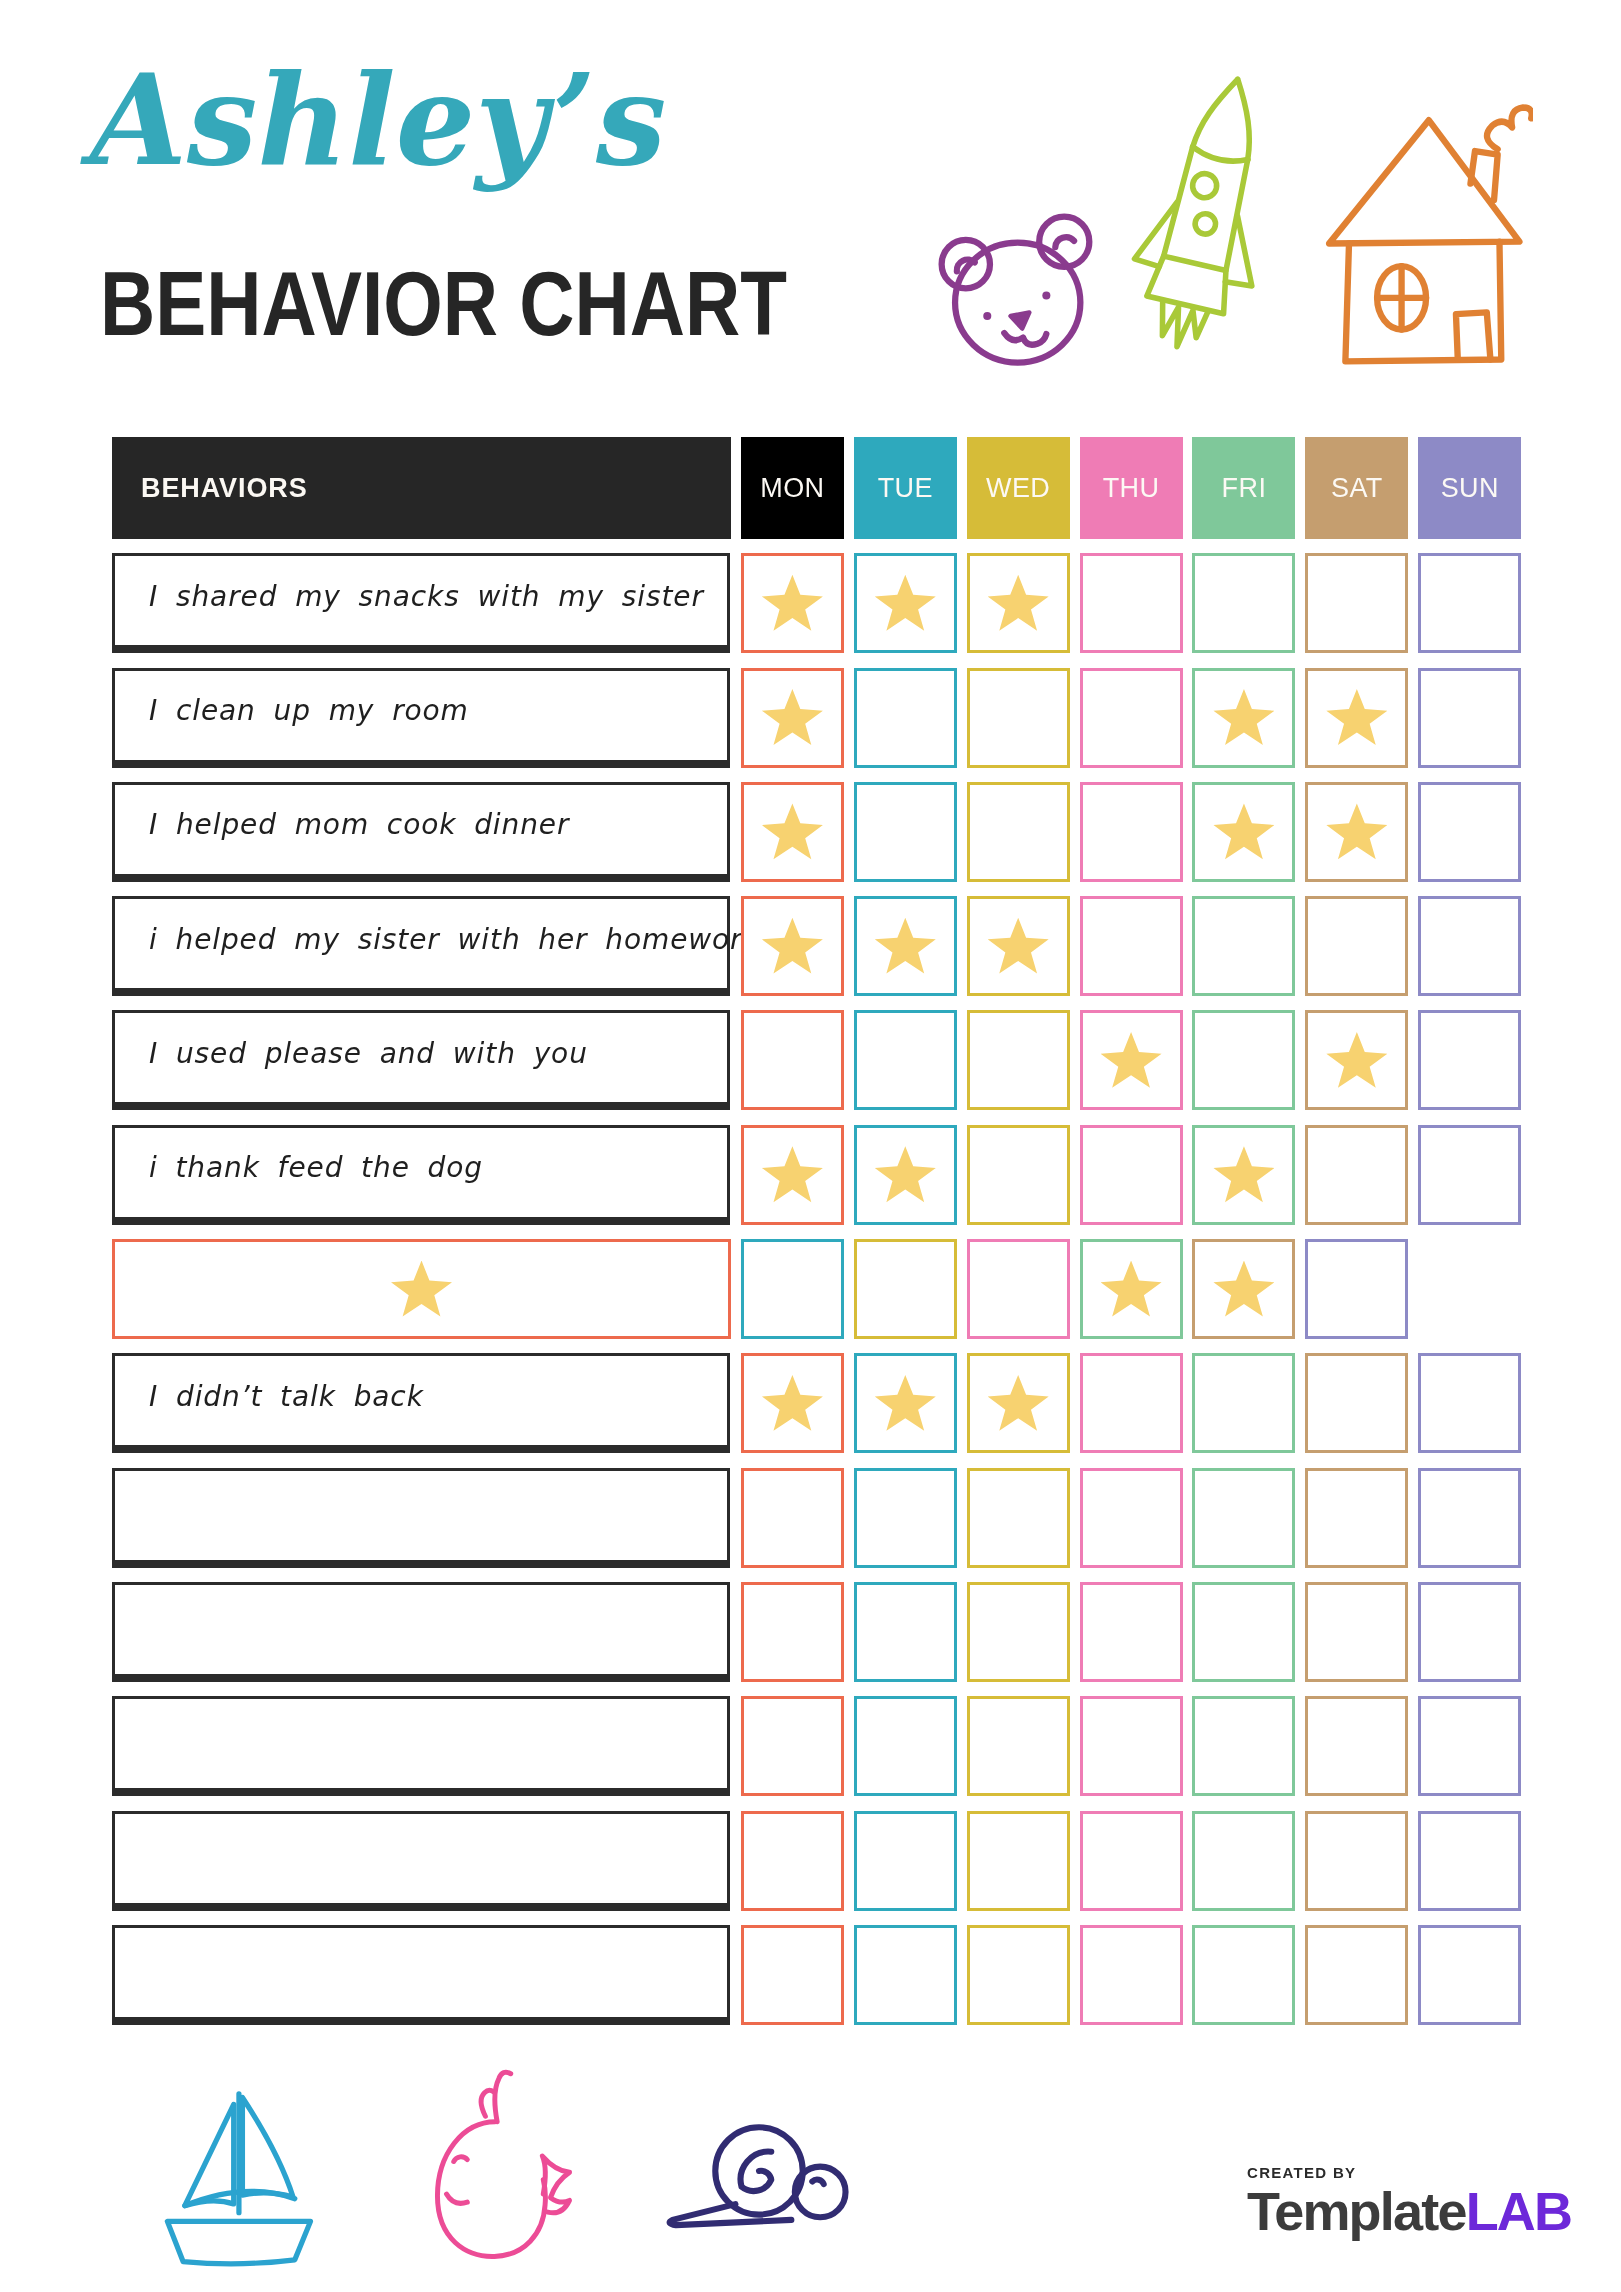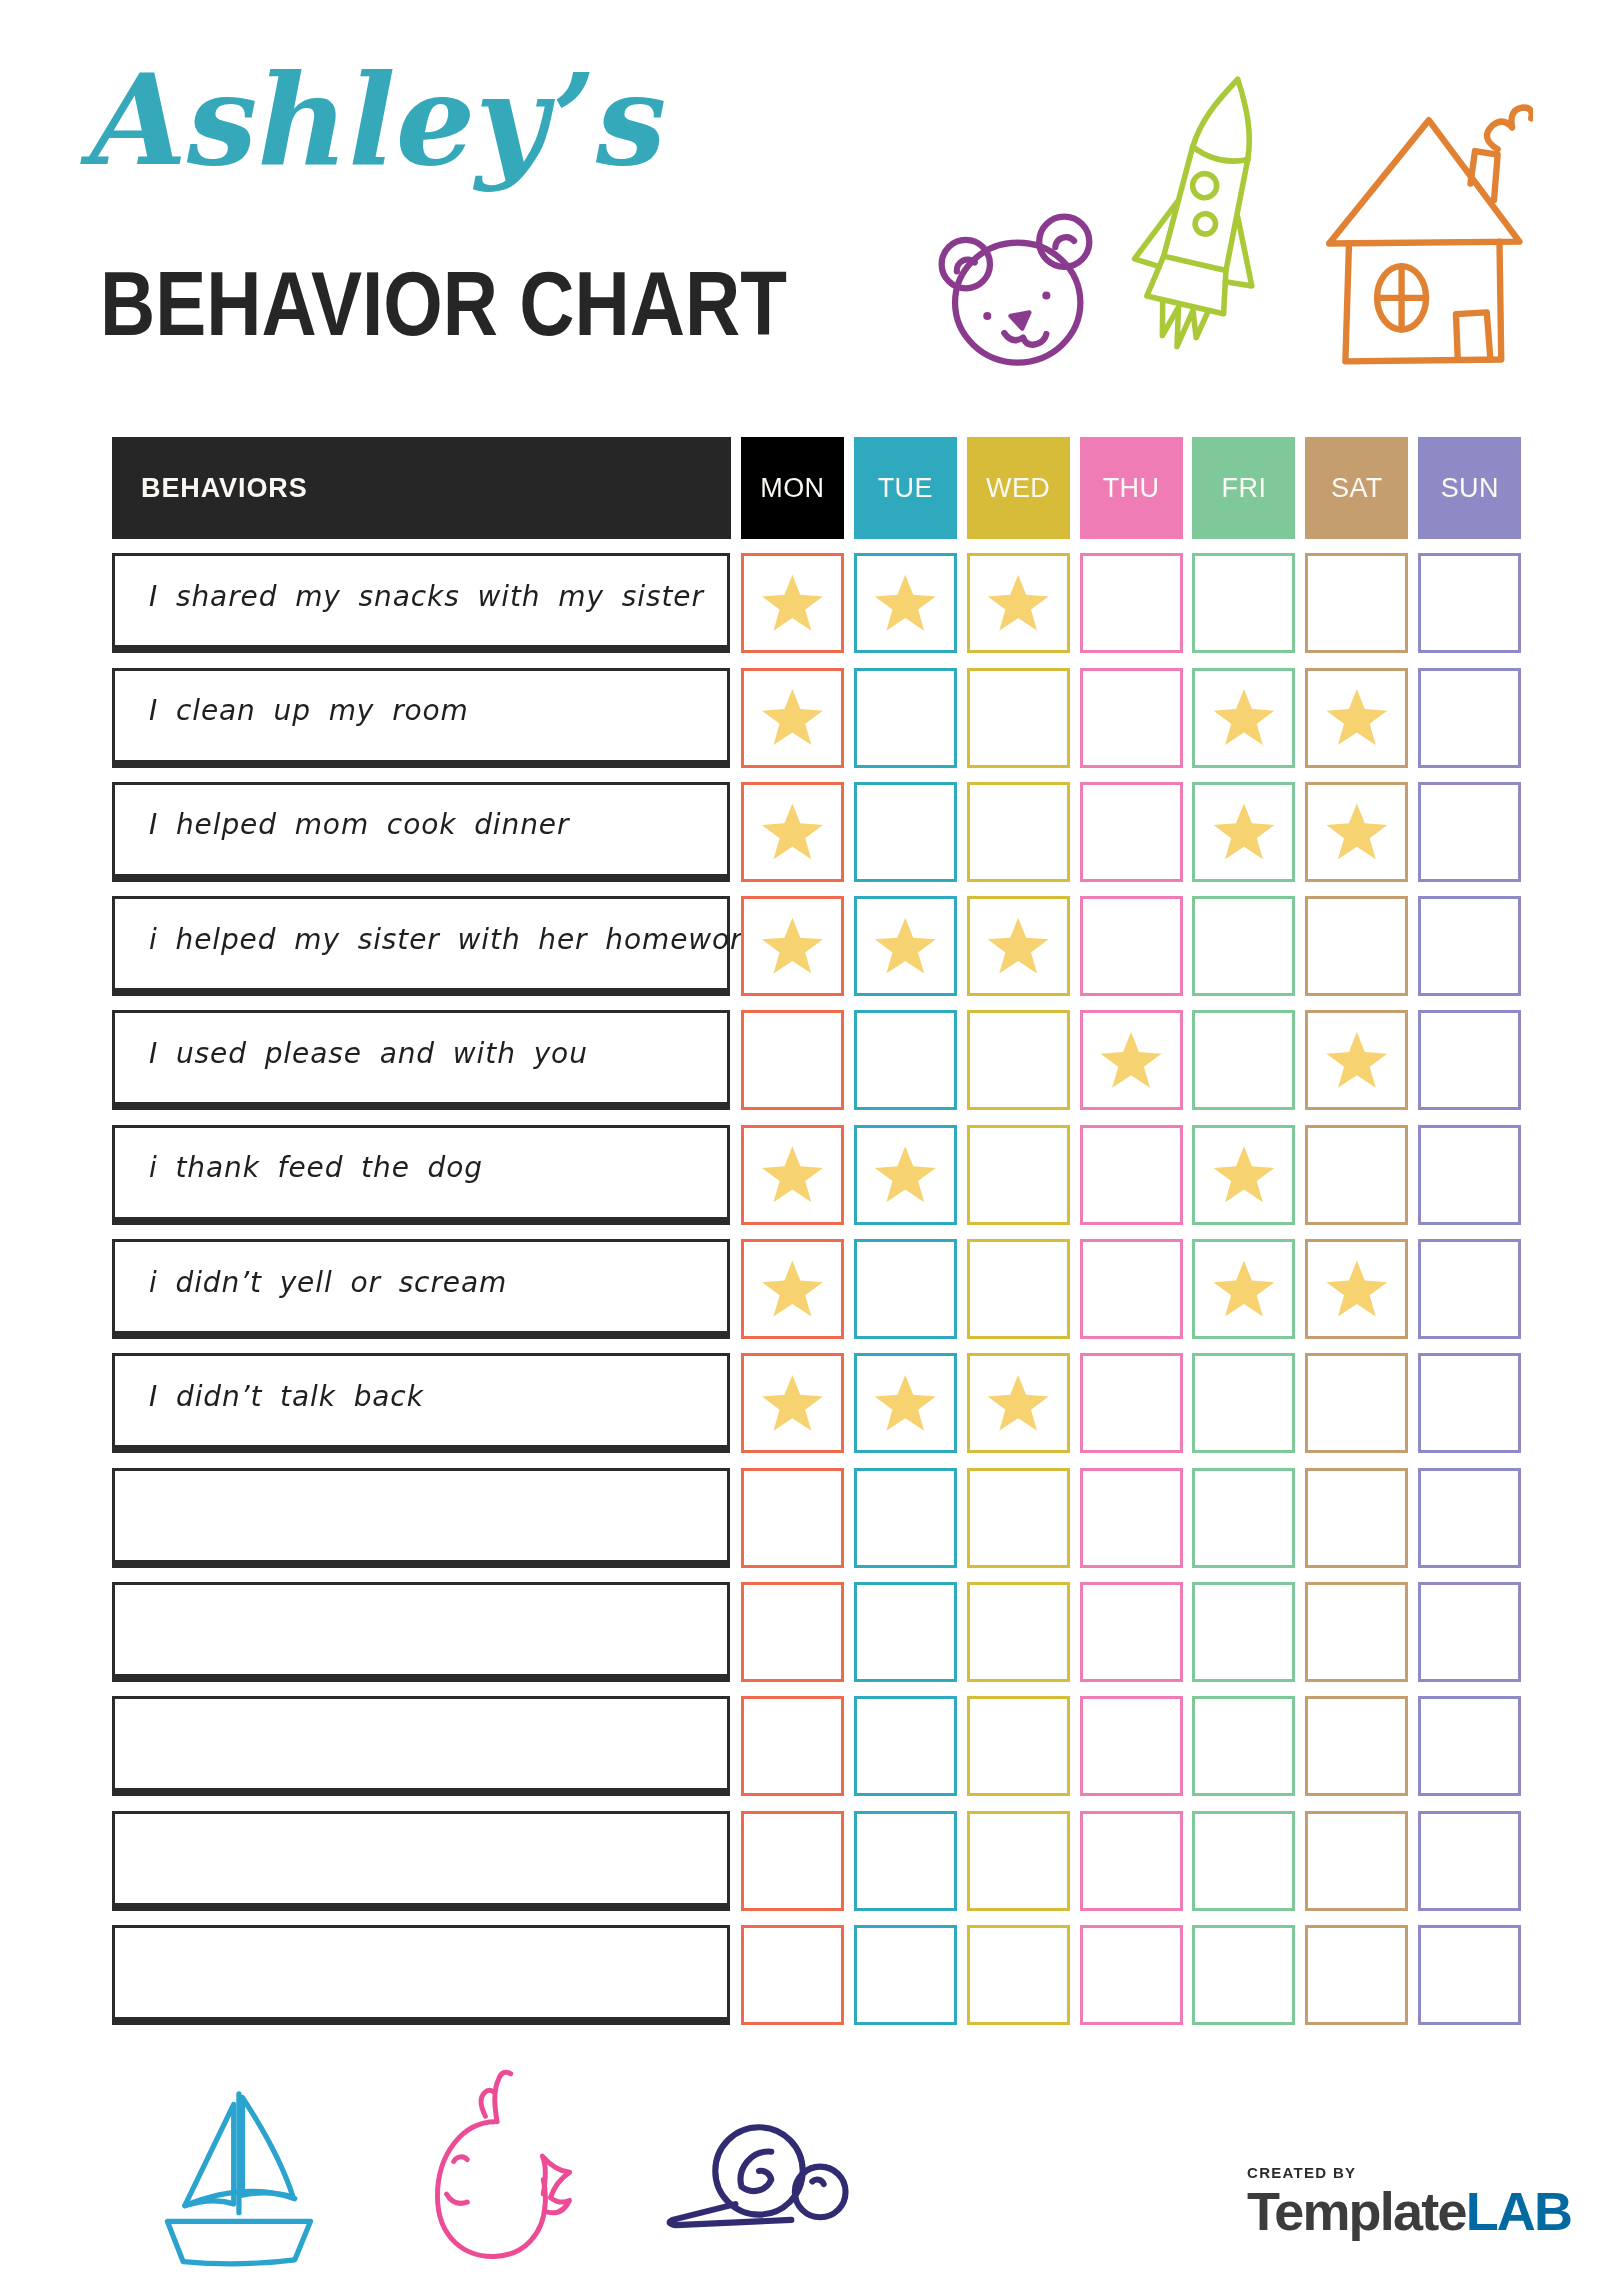--- a/index.html
+++ b/index.html
@@ -229,23 +229,20 @@
           </div>
           <div class="day-cell" style="border-color: rgb(214, 188, 56);"></div>
           <div class="day-cell" style="border-color: rgb(239, 124, 181);"></div>
           <div class="day-cell" style="border-color: rgb(127, 200, 154);">
             <div class="star" style="background: rgb(247, 210, 112);"></div>
           </div>
           <div class="day-cell" style="border-color: rgb(197, 158, 111);"></div>
           <div class="day-cell" style="border-color: rgb(141, 138, 198);"></div>
         </div>
         <div class="chart-row">
-          <div class="behavior-box" style="border-color: rgb(43, 43, 43);">
-            <span class="behavior-text">i didn’t yell or scream</span>
-          </div>
           <div class="day-cell" style="border-color: rgb(237, 106, 77);">
             <div class="star" style="background: rgb(247, 210, 112);"></div>
           </div>
           <div class="day-cell" style="border-color: rgb(46, 169, 189);"></div>
           <div class="day-cell" style="border-color: rgb(214, 188, 56);"></div>
           <div class="day-cell" style="border-color: rgb(239, 124, 181);"></div>
           <div class="day-cell" style="border-color: rgb(127, 200, 154);">
             <div class="star" style="background: rgb(247, 210, 112);"></div>
           </div>
           <div class="day-cell" style="border-color: rgb(197, 158, 111);">
@@ -358,17 +355,17 @@
       <path d="M88 102 L16 120 Q8 124 20 126 L152 120"></path>
       <circle cx="115" cy="64" r="50"></circle>
       <path d="M115 64 a12 12 0 0 1 14 10 a22 22 0 0 1 -34 8 a32 32 0 0 1 34 -40"></path>
       <circle cx="185" cy="88" r="29"></circle>
       <path d="M176 76 a8 8 0 0 1 13 3"></path>
     </svg>
   </div>
 
   <div class="logo">
     <div class="logo-small">CREATED BY</div>
-    <div class="logo-main"><span style="color: rgb(60, 60, 60);">Template</span><span style="color: #0369a1;">LAB</span></div>
+    <div class="logo-main"><span style="color: rgb(60, 60, 60);">Template</span><span style="color: #6d28d9;">LAB</span></div>
   </div>
 
 </div>
 
 
 </body></html>

